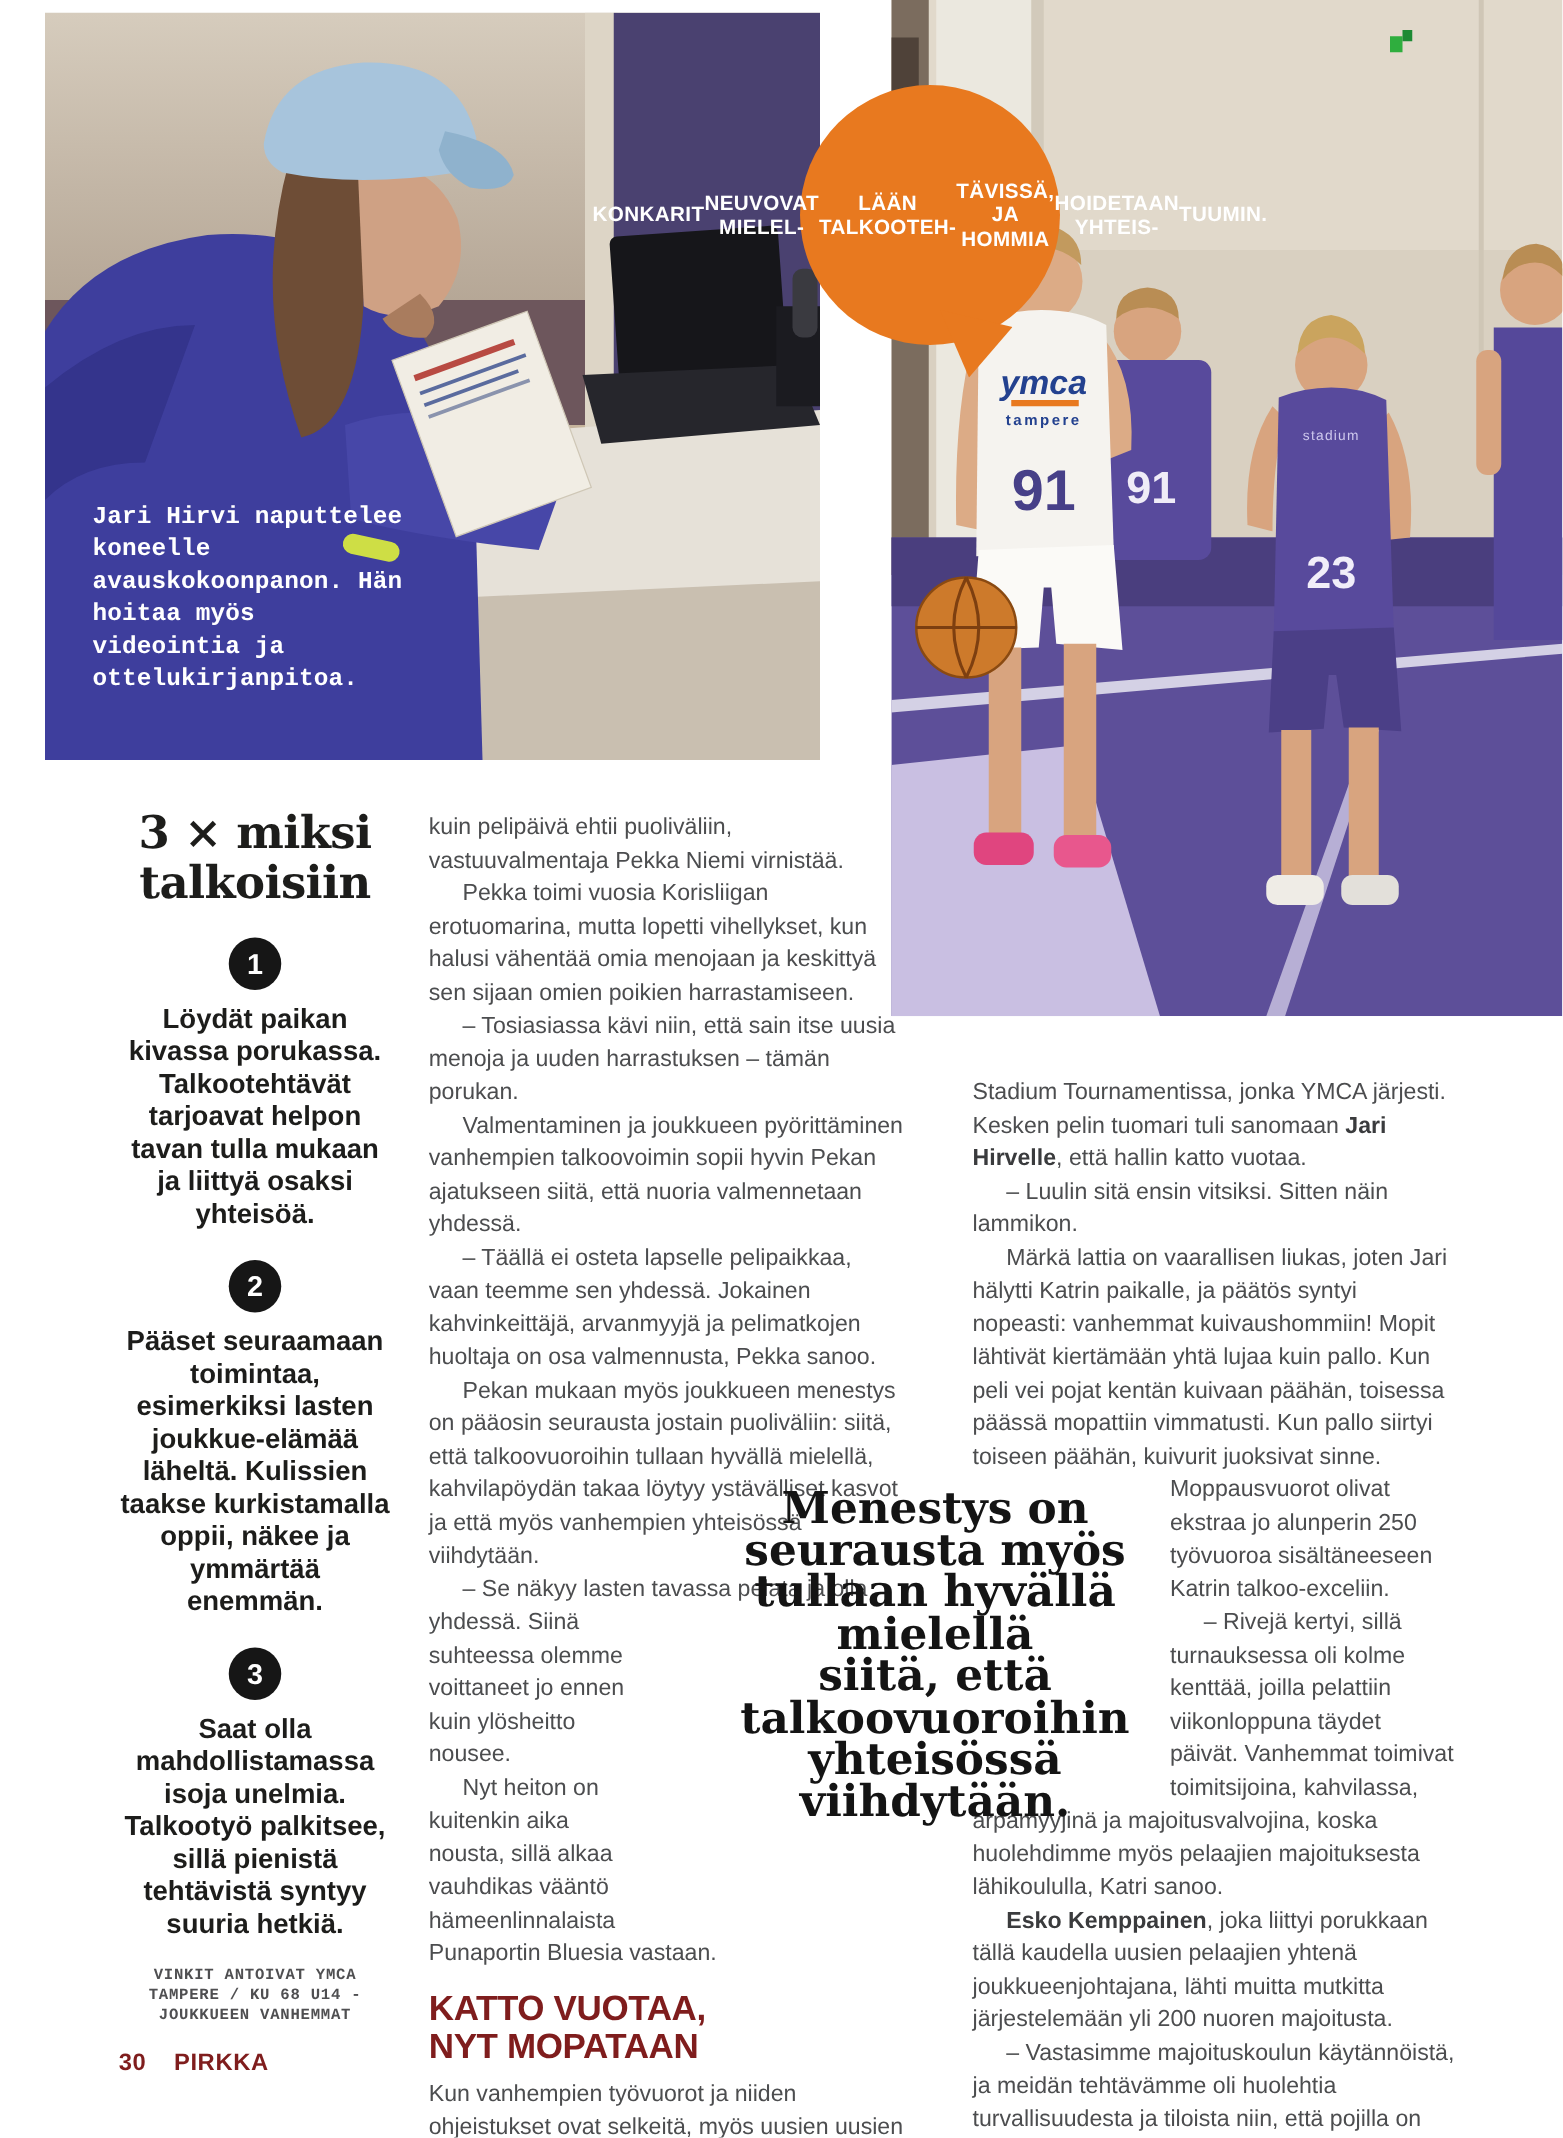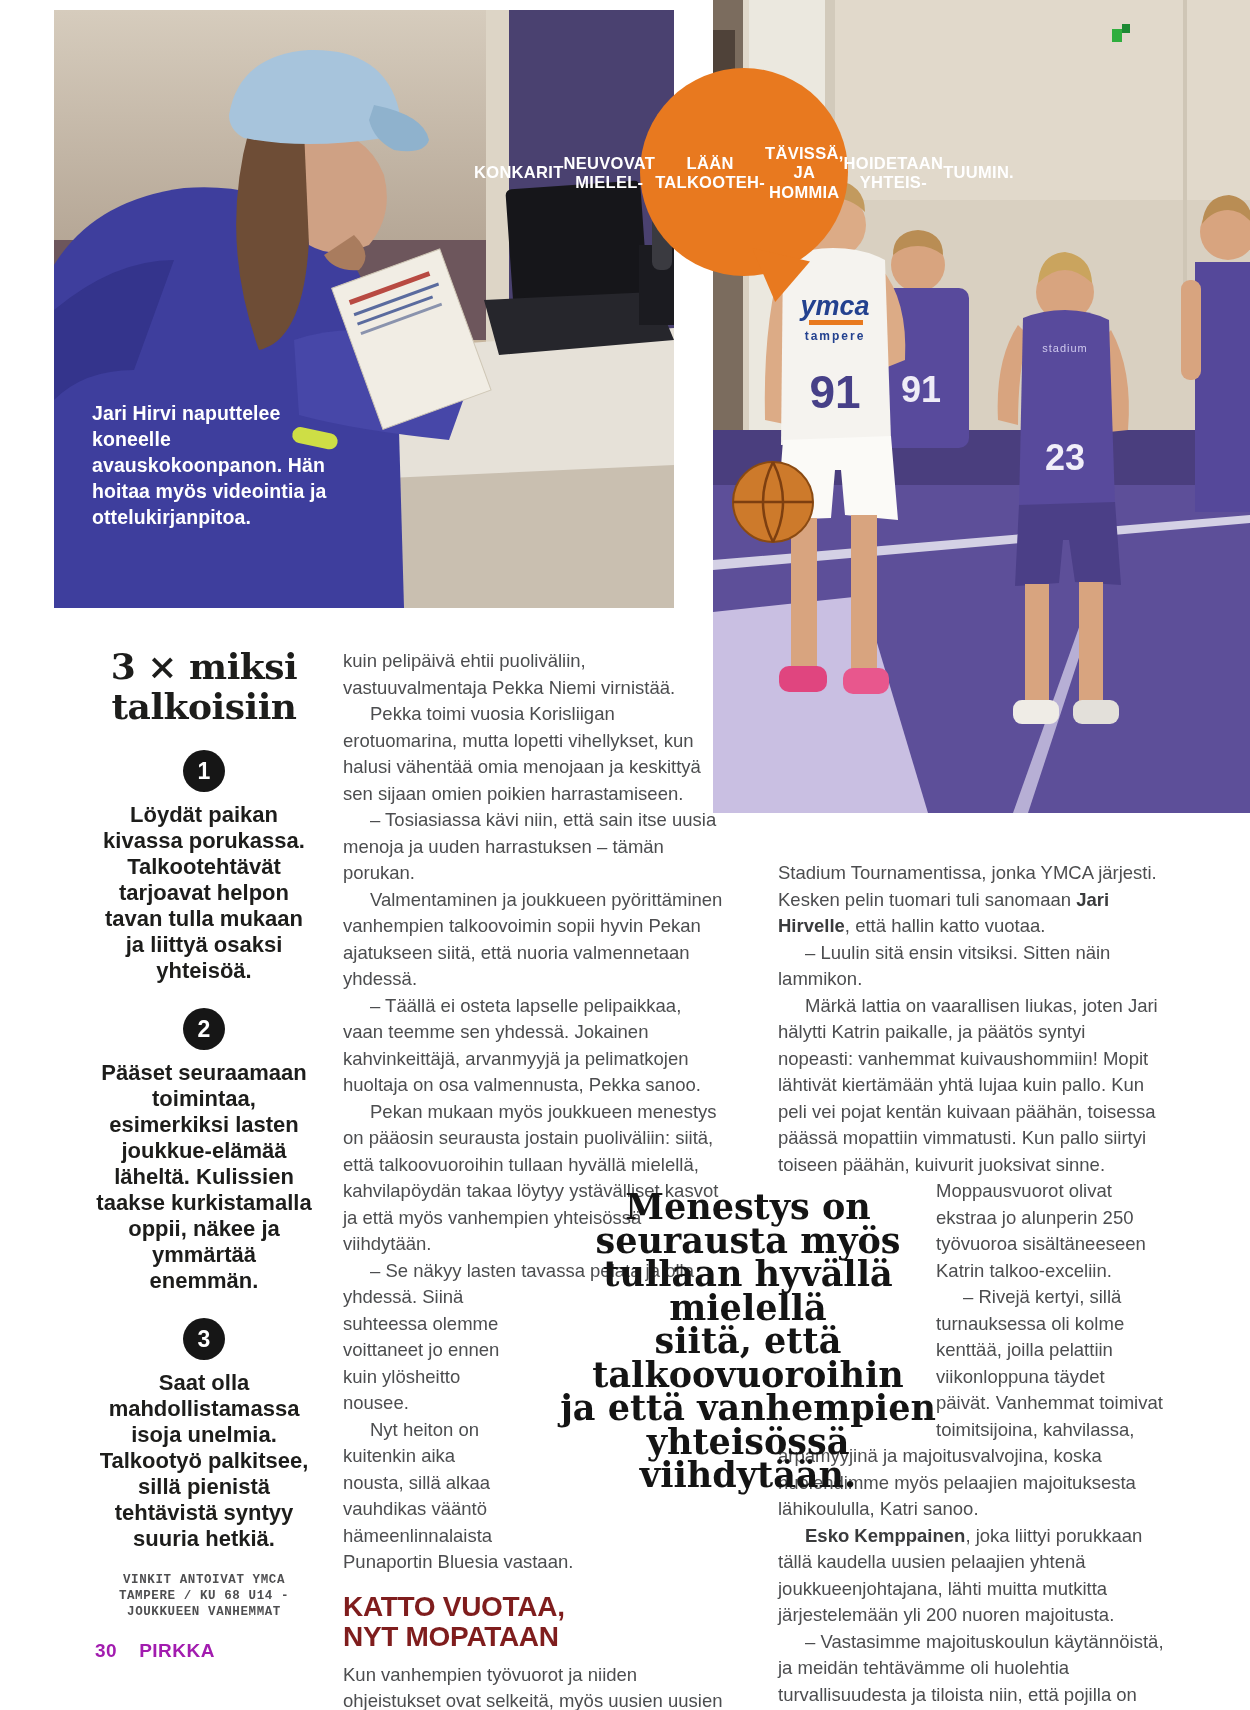--- a/index.html
+++ b/index.html
@@ -1,21 +1,21 @@
 <!DOCTYPE html>
 <html><head>
 <meta charset="utf-8">
 <style>
   html,body { margin:0; padding:0; }
   body {
     width:1250px; height:1710px; position:relative; background:#ffffff;
     font-family:"Liberation Sans", sans-serif; overflow:hidden;
   }
   .photo { position:absolute; overflow:hidden; }
-  #photoLeft  { left:54px;  top:10px; width:620px; height:654px; }
+  #photoLeft  { left:36px;  top:10px; width:620px; height:654px;font-family:Liberation Mono, monospace; }
   #photoRight { left:713px; top:0;    width:537px; height:813px; }
 
   .caption {
     position:absolute; left:38px; top:390px; width:252px;
     color:#ffffff; font-size:19.5px; line-height:26px; font-weight:700;
     letter-spacing:.1px;
   }
 
   .bubble {
     position:absolute; left:640px; top:68px; width:208px; height:208px;
@@ -68,21 +68,21 @@
   }
 
   .pullquote {
     position:absolute; left:548px; top:1190px; width:400px; z-index:5;
     text-align:center; font-family:"DejaVu Serif", serif; font-weight:700;
     font-size:35px; line-height:33.5px; color:#141414;
   }
 
   .footer {
     position:absolute; left:95px; top:1640px; display:flex; gap:22px;
-    font-size:19px; font-weight:800; color:#a21caf; letter-spacing:.5px;
+    font-size:19px; font-weight:800; color:#7f1d1d; letter-spacing:.5px;
   }
 </style>
 </head>
 <body>
 
 <div class="photo" id="photoLeft">
   <svg width="620" height="598" viewBox="0 0 620 598">
     <defs>
       <linearGradient id="gWall" x1="0" y1="0" x2="0" y2="1">
         <stop offset="0" stop-color="#d6ccbd"></stop>
@@ -249,20 +249,19 @@
   <p class="ind"><span>Märkä lattia on vaarallisen liukas, joten Jari hälytti Katrin paikalle, ja päätös syntyi nopeasti: vanhemmat kuivaushommiin! Mopit lähtivät kiertämään yhtä lujaa kuin pallo. Kun peli vei pojat kentän kuivaan päähän, toisessa päässä mopattiin vimmatusti. Kun pallo siirtyi toiseen päähän, kuivurit juoksivat sinne. Moppausvuorot </span><span class="qspace-l"></span><span>olivat ekstraa jo alunperin 250 työvuoroa sisältäneeseen Katrin talkoo-exceliin.</span></p>
   <p class="ind">– Rivejä kertyi, sillä turnauksessa oli kolme kenttää, joilla pelattiin viikonloppuna täydet päivät. Vanhemmat toimivat toimitsijoina, kahvilassa, arpamyyjinä ja majoitusvalvojina, koska huolehdimme myös pelaajien majoituksesta lähikoululla, Katri sanoo.</p>
   <p class="ind"><b>Esko Kemppainen</b><span>, joka liittyi porukkaan tällä kaudella uusien pelaajien yhtenä joukkueenjohtajana, lähti muitta mutkitta järjestelemään yli 200 nuoren majoitusta.</span></p>
   <p class="ind">– Vastasimme majoituskoulun käytännöistä, ja meidän tehtävämme oli huolehtia turvallisuudesta ja tiloista niin, että pojilla on kivaa.</p>
 </div>
 
 <div class="pullquote">
   <div>Menestys on seurausta myös</div>
   <div>tullaan hyvällä mielellä</div>
   <div>siitä, että talkoovuoroihin</div>
-  <div>ja että vanhempien</div>
   <div>yhteisössä viihdytään.</div>
 </div>
 
 <div class="footer">
   <span>30</span>
   <span>PIRKKA</span>
 </div>
 
 </body></html>

